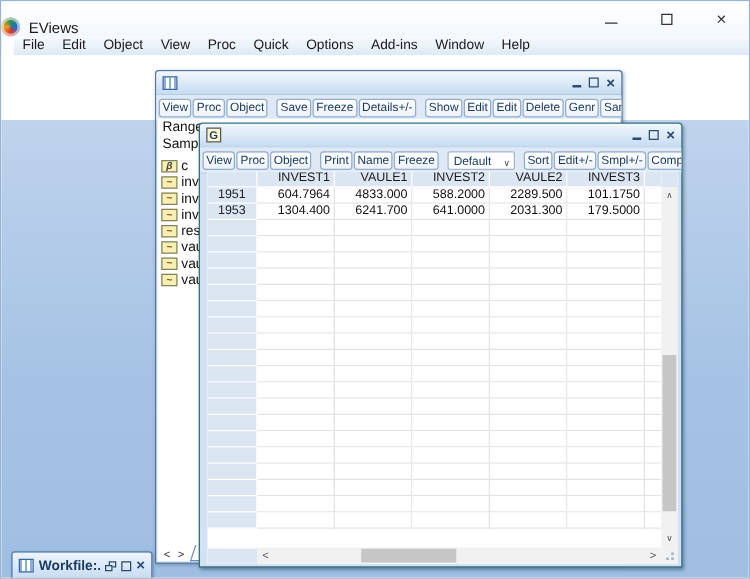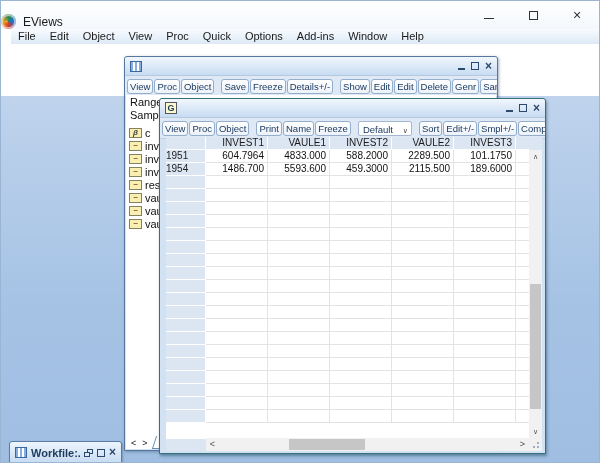--- a/index.html
+++ b/index.html
@@ -69,21 +69,21 @@
   
   #group-window{left:158px;top:97px;width:387px;height:356px;z-index:20;
     border:1px solid #35707e;box-shadow:1px 2px 3px rgba(30,70,90,.5);}
   .tdrop{flex:0 0 54px;height:15px;background:#fff;border:1px solid #a5b8d0;border-radius:2px;
     display:flex;align-items:flex-end;font-size:9.5px;color:#16365c;padding-left:4px;box-sizing:border-box;}
   .tdrop-arrow{margin-left:auto;font-size:7px;color:#444;padding-right:3px;}
   .grp-client{position:absolute;top:38px;left:6px;right:3px;bottom:2px;background:#fff;overflow:hidden;}
   .g-rows{position:absolute;left:0;top:0;right:13px;bottom:13px;overflow:hidden;}
   .grow{display:flex;height:13px;box-sizing:border-box;}
   .c-obs{flex:0 0 40px;background:#dce6f3;border-right:1px solid #fff;border-bottom:1px solid #fff;
-    font-size:10px;line-height:12px;color:#222;box-sizing:border-box;}
+    text-align:center;font-size:10px;line-height:12px;color:#222;box-sizing:border-box;}
   .c-val{flex:0 0 62px;background:#fff;border-right:1px solid #e3e3e3;border-bottom:1px solid #e3e3e3;
     text-align:right;padding-right:3px;font-size:10px;line-height:12px;color:#111;box-sizing:border-box;
     overflow:hidden;white-space:nowrap;}
   .grow.h .c-val{background:#dce6f3;border-right:1px solid #fff;border-bottom:1px solid #fff;color:#1a1a1a;}
   .c-fill{flex:1;background:#fff;border-bottom:1px solid #e3e3e3;box-sizing:border-box;}
   .grow.h .c-fill{background:#dce6f3;border-bottom:1px solid #fff;}
 
   .g-vcap{position:absolute;right:0;top:0;width:13px;height:13px;background:#dce6f3;}
   .g-vscroll{position:absolute;right:0;top:13px;bottom:13px;width:13px;background:#f1f1f1;}
   .sb-arrow{position:absolute;left:0;width:13px;height:13px;text-align:center;
@@ -265,26 +265,26 @@
         <div class="grow">
           <div class="c-obs">1951</div>
           <div class="c-val">604.7964</div>
           <div class="c-val">4833.000</div>
           <div class="c-val">588.2000</div>
           <div class="c-val">2289.500</div>
           <div class="c-val">101.1750</div>
           <div class="c-fill"></div>
         </div>
         <div class="grow">
-          <div class="c-obs">1954</div>
-          <div class="c-val">1486.700</div>
-          <div class="c-val">5593.600</div>
-          <div class="c-val">459.3000</div>
-          <div class="c-val">2115.500</div>
-          <div class="c-val">189.6000</div>
+          <div class="c-obs">1953</div>
+          <div class="c-val">1304.400</div>
+          <div class="c-val">6241.700</div>
+          <div class="c-val">641.0000</div>
+          <div class="c-val">2031.300</div>
+          <div class="c-val">179.5000</div>
           <div class="c-fill"></div>
         </div>
 
       <div class="grow">
             <div class="c-obs"></div>
             <div class="c-val"></div>
             <div class="c-val"></div>
             <div class="c-val"></div>
             <div class="c-val"></div>
             <div class="c-val"></div>

